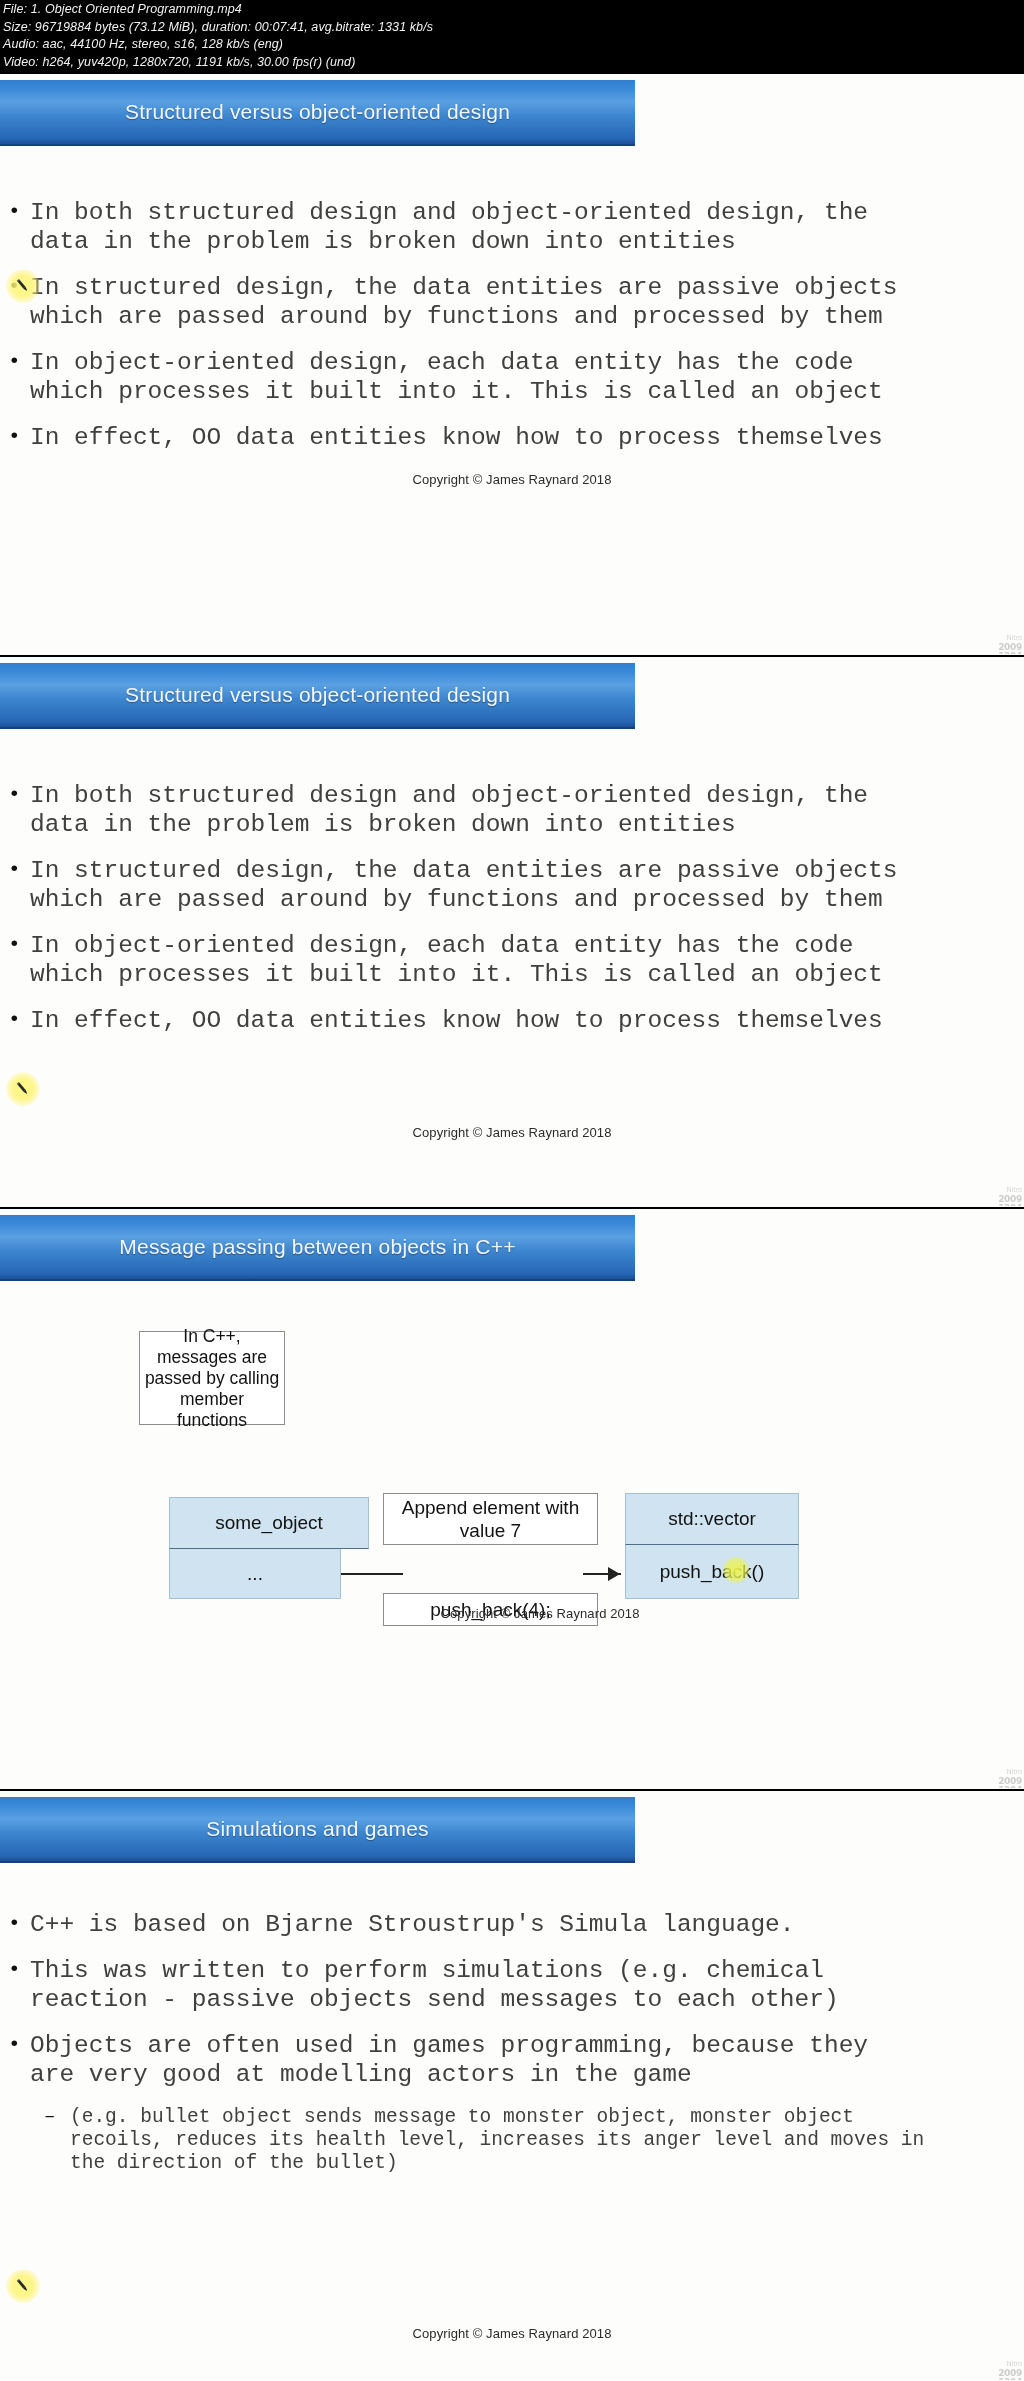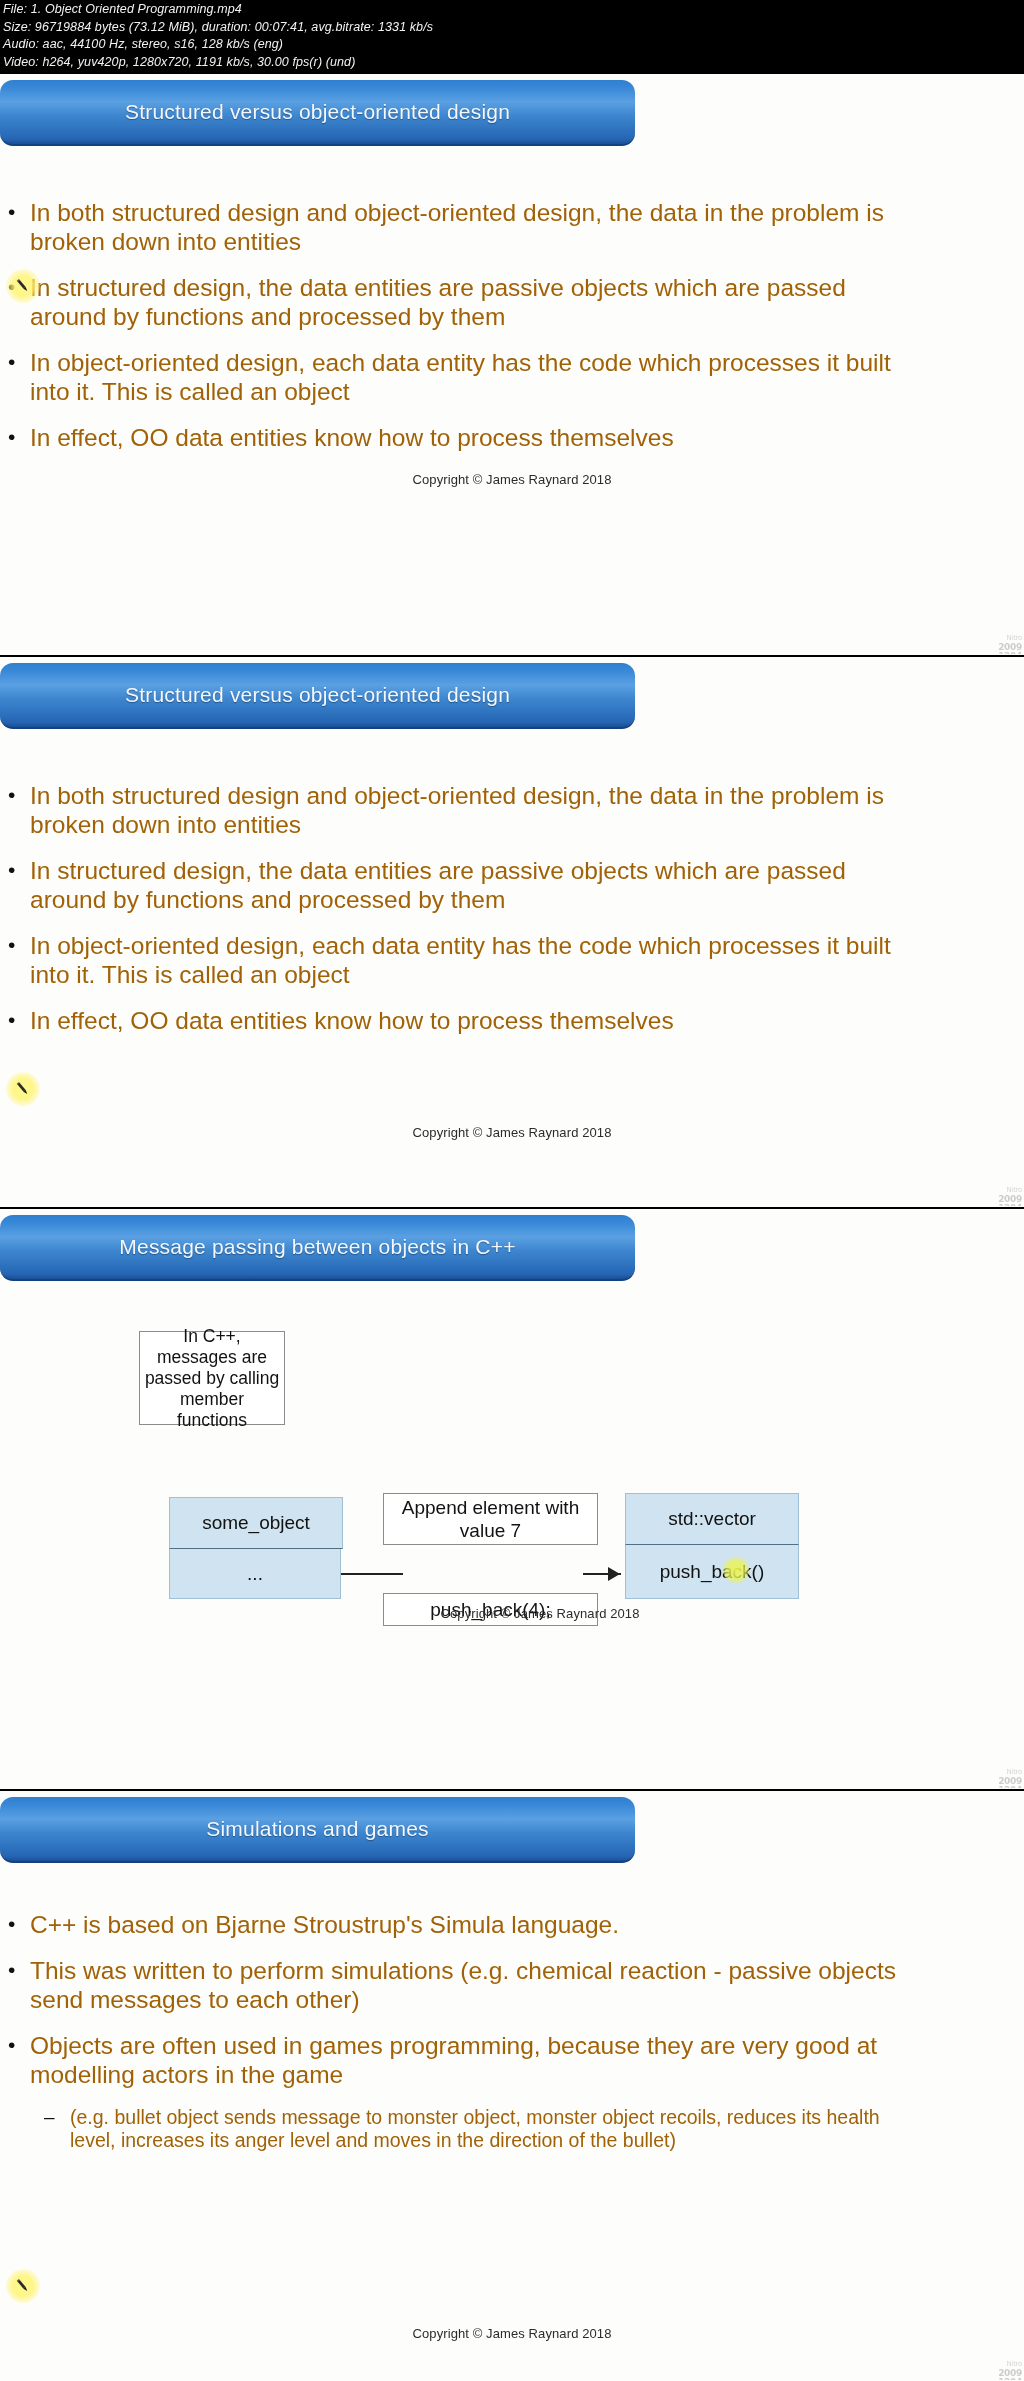--- a/index.html
+++ b/index.html
@@ -55,21 +55,20 @@
     width: 635px;
     height: 66px;
     background: linear-gradient(180deg,
                 #2f7fd0 0%, #3b8ad9 14%, #5aa0e2 34%,
                 #3d86cf 56%, #2566b4 92%, #1d4f95 100%);
     border-bottom: 2px solid #14427f;
     box-sizing: border-box;
     display: flex;
     align-items: center;
     justify-content: center;
-    border-radius: 13px;
   }
   .titlebar .title-text {
     color: #f3f8ff;
     font-size: 21px;
     letter-spacing: 0.2px;
     text-shadow: 0 1px 1px rgba(0,0,0,.35);
     white-space: nowrap;
   }
 
   
@@ -82,22 +81,23 @@
     list-style: none;
     margin: 0;
     padding: 0;
   }
   ul.bullets > li {
     position: relative;
     padding-left: 30px;
     margin: 0 0 17px 0;
     font-size: 24.5px;
     line-height: 29px;
-    color: #a16207;
+    color: #404040;
     max-width: 890px;
+    font-family: Liberation Mono, monospace;
   }
   ul.bullets > li:before {
     content: "\2022";
     position: absolute;
     left: 8px;
     top: -1px;
     font-size: 21px;
     color: #111;
   }
   ul.bullets > li.sub {
@@ -294,21 +294,21 @@
   <div class="titlebar">
     <span class="title-text">Message passing between objects in C++</span>
   </div>
 
   <div class="diagram" style="top:92px;margin-left:8px;">
 
     <div class="dbox callout" style="left:131px; top:30px; width:146px; height:94px; padding:4px;">
       <span>In C++, messages are passed by calling member functions</span>
     </div>
 
-    <div class="dbox objbox top" style="left:161px; top:196px; width:174px; height:52px;">
+    <div class="dbox objbox top" style="left:161px; top:196px; width:200px; height:52px;">
       <span>some_object</span>
     </div>
     <div class="dbox objbox" style="left:161px; top:248px; width:172px; height:50px; border-top:none;">
       <span>...</span>
     </div>
 
     <div class="dbox msgbox" style="left:375px; top:192px; width:215px; height:52px; padding:2px 4px;">
       <span>Append element with value 7</span>
     </div>
 

